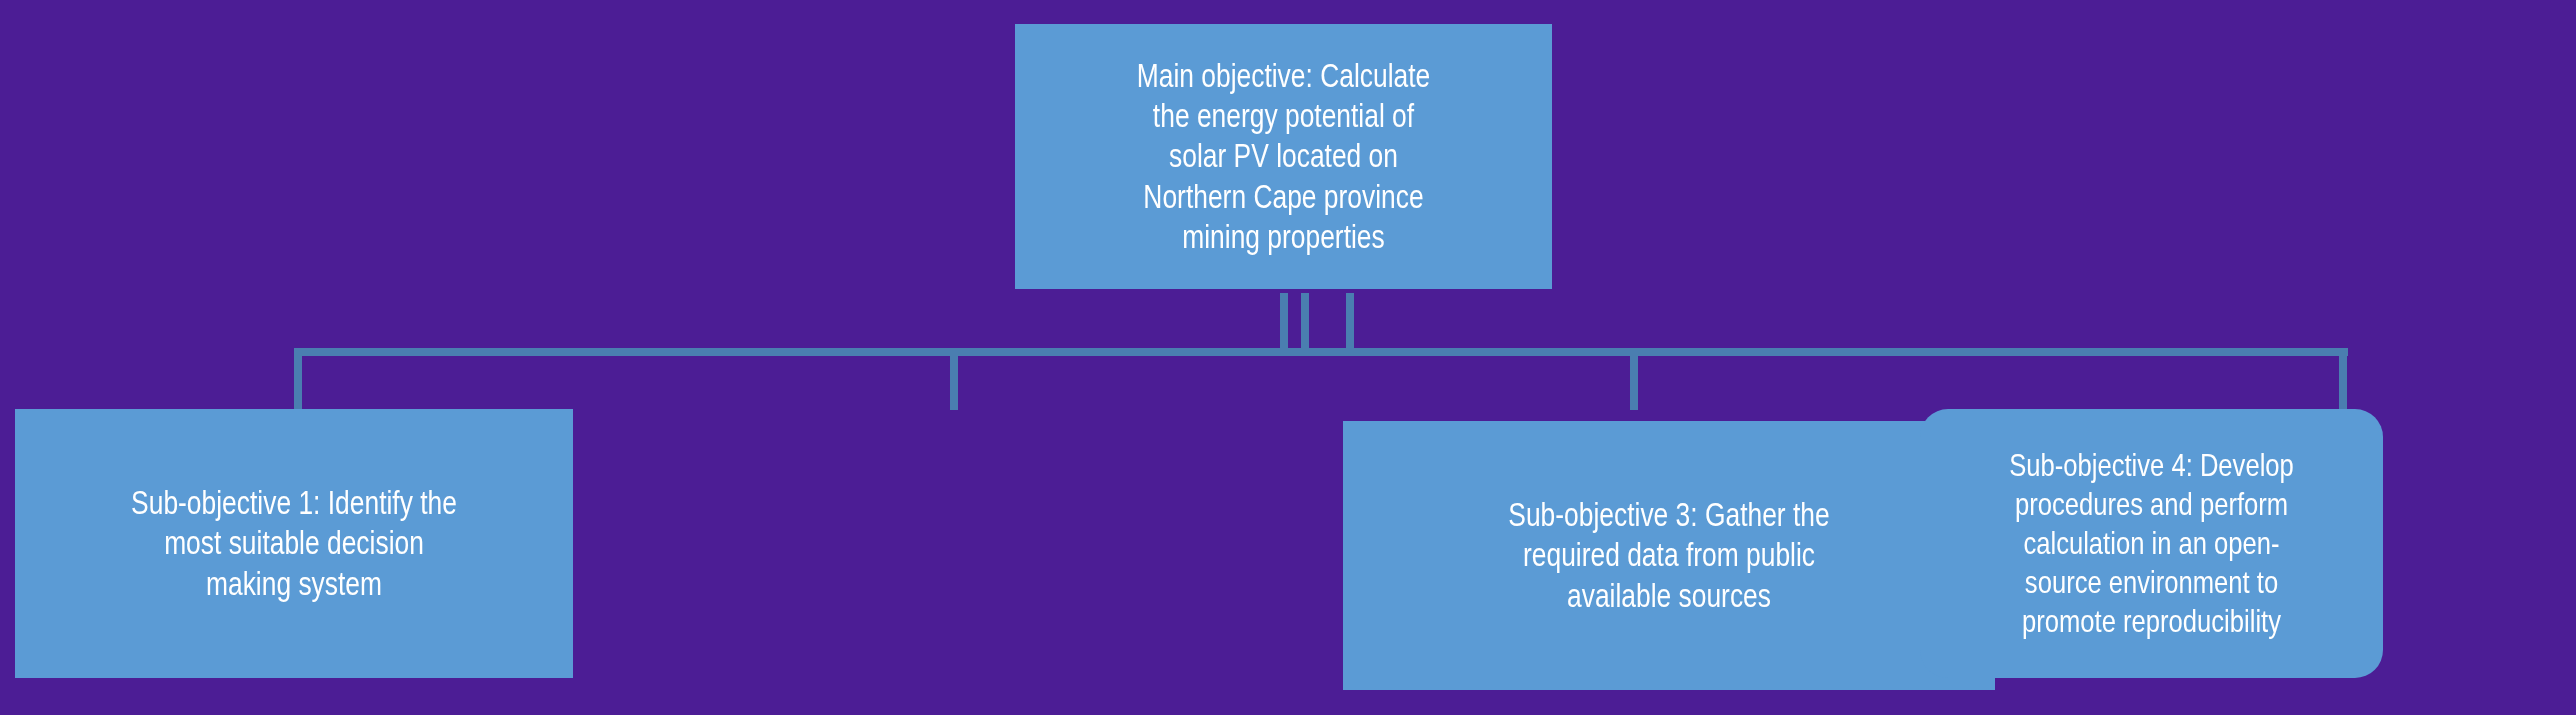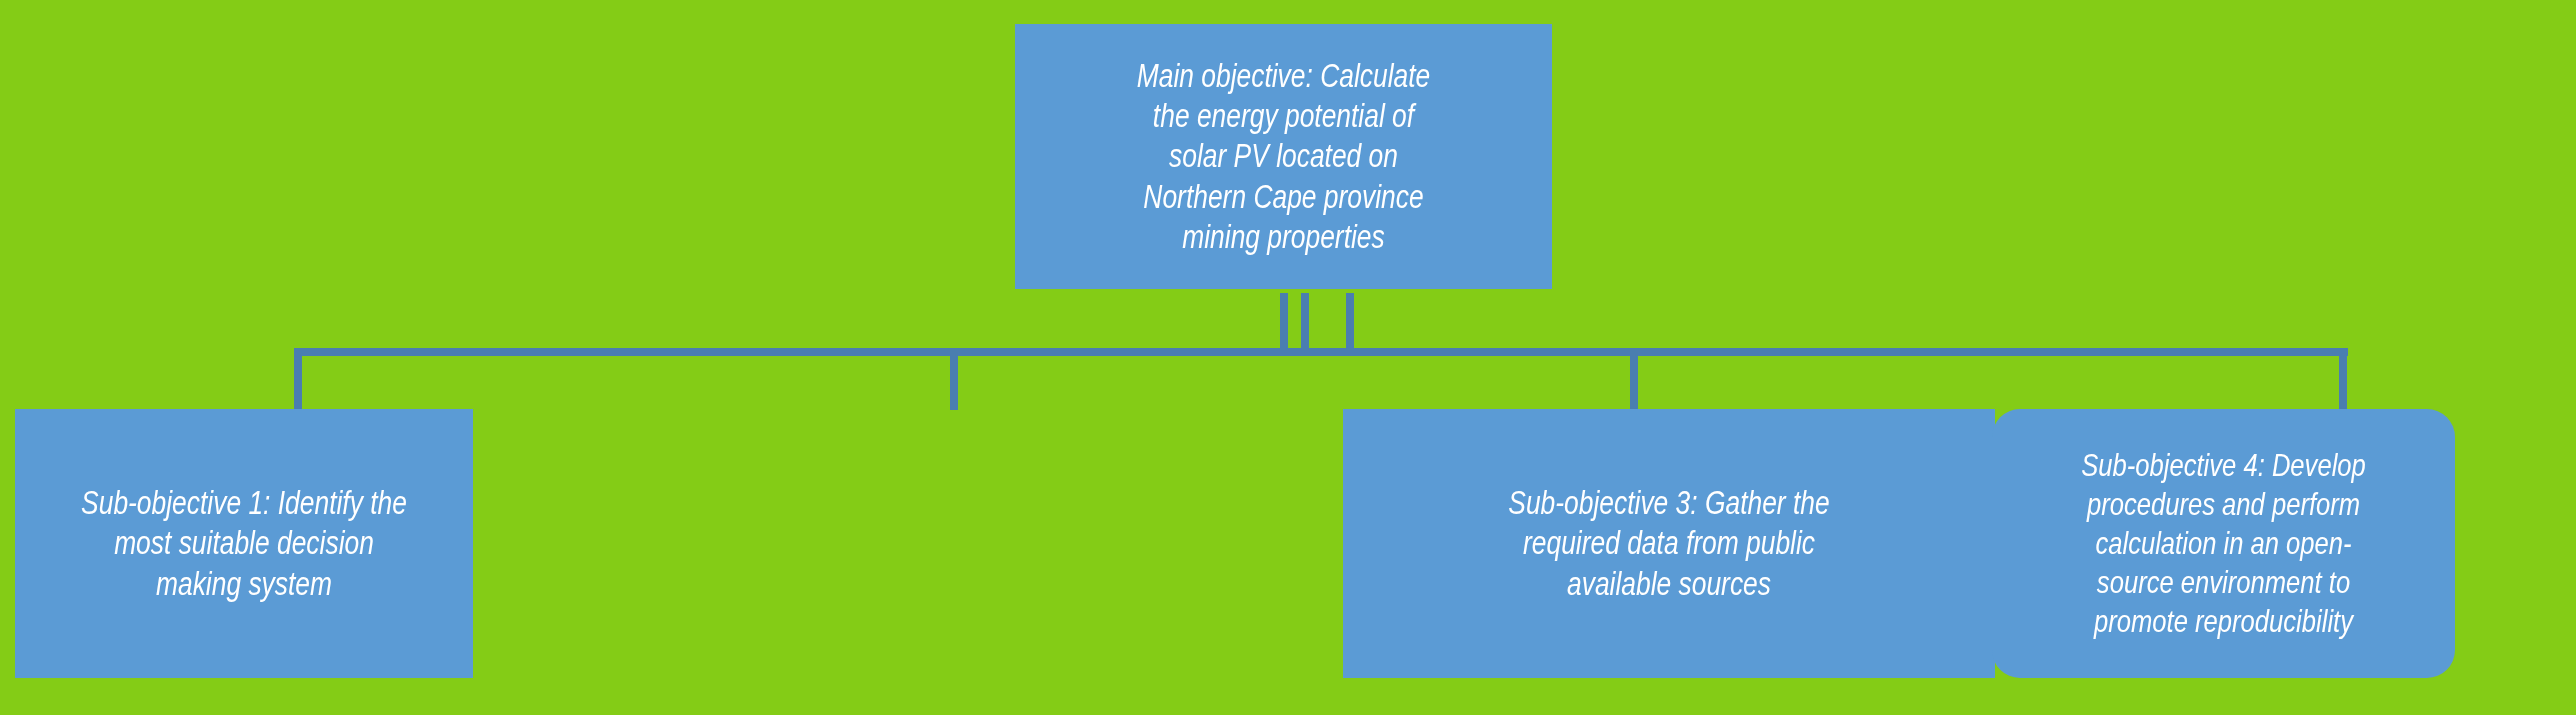--- a/index.html
+++ b/index.html
@@ -4,24 +4,23 @@
 <style>
   html, body {
     margin: 0;
     padding: 0;
     background: #ffffff;
   }
   #canvas {
     position: relative;
     width: 2576px;
     height: 716px;
-    background: #84cc16;
+    background: #4c1d95;
     overflow: hidden;
     font-family: "Liberation Sans", "DejaVu Sans", sans-serif;
-    font-style: italic;
   }
   
   .node-wrap {
     position: absolute;
     background: #5B9BD5;
     box-sizing: border-box;
     overflow: hidden;
   }
   .node-inner {
     position: absolute;
@@ -49,24 +48,24 @@
     height: 265px;
   }
   #main-objective .label {
     font-size: 33px;
   }
 
   
   .sub { top: 409px; height: 269px; }
   .sub .label { font-size: 33px; }
 
-  #sub-1 { left: 15.4px;   width: 458px; }
+  #sub-1 { left: 15.4px;   width: 558px; }
   #sub-2 { left: 682px;  width: 556px; }
-  #sub-3 { left: 1343px; width: 652px; }
-  #sub-4 { left: 1992px; width: 463px; border-radius: 28px; }
+  #sub-3 { left: 1343px; width: 652px; margin-top: 12px; }
+  #sub-4 { left: 1920px; width: 463px; border-radius: 28px; }
   #sub-4 .label { font-size: 32px; }
 
   
   .conn {
     position: absolute;
     background: #4A7EB0;
   }
   
   #stub-a { left: 1280px; top: 293px; width: 8.4px; height: 60px; }
   #stub-b { left: 1301px; top: 293px; width: 8.4px; height: 60px; }

